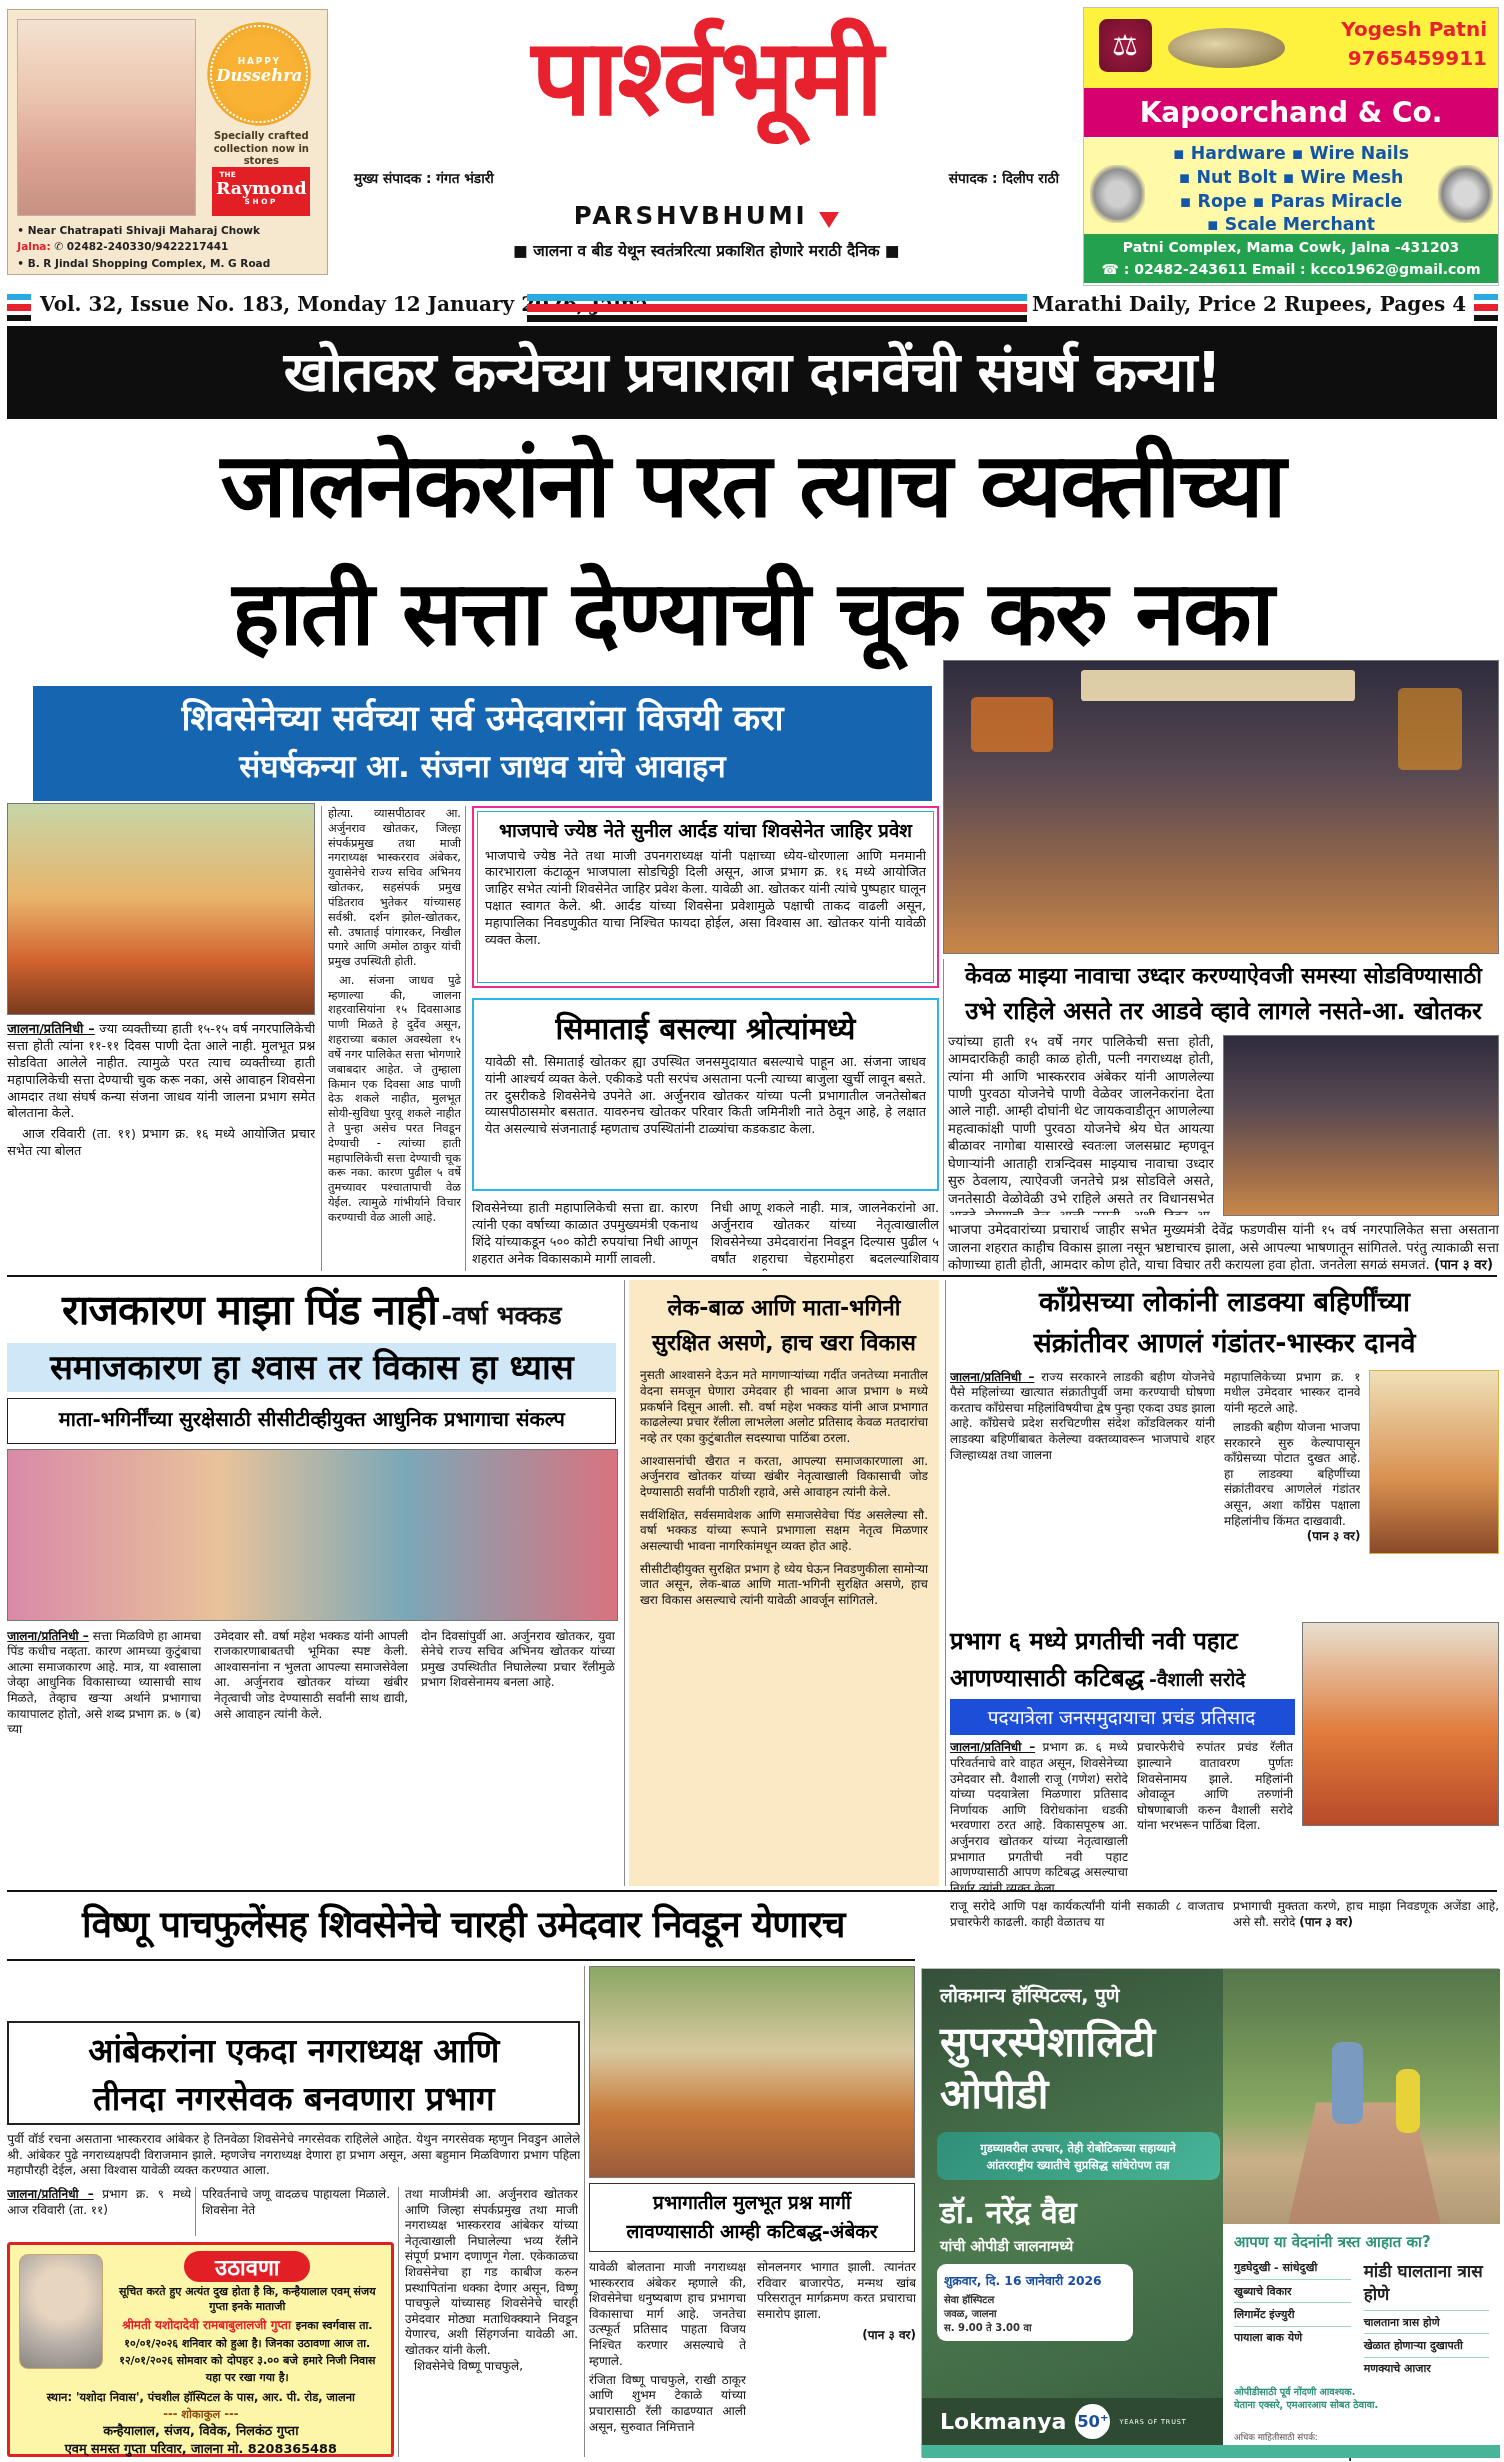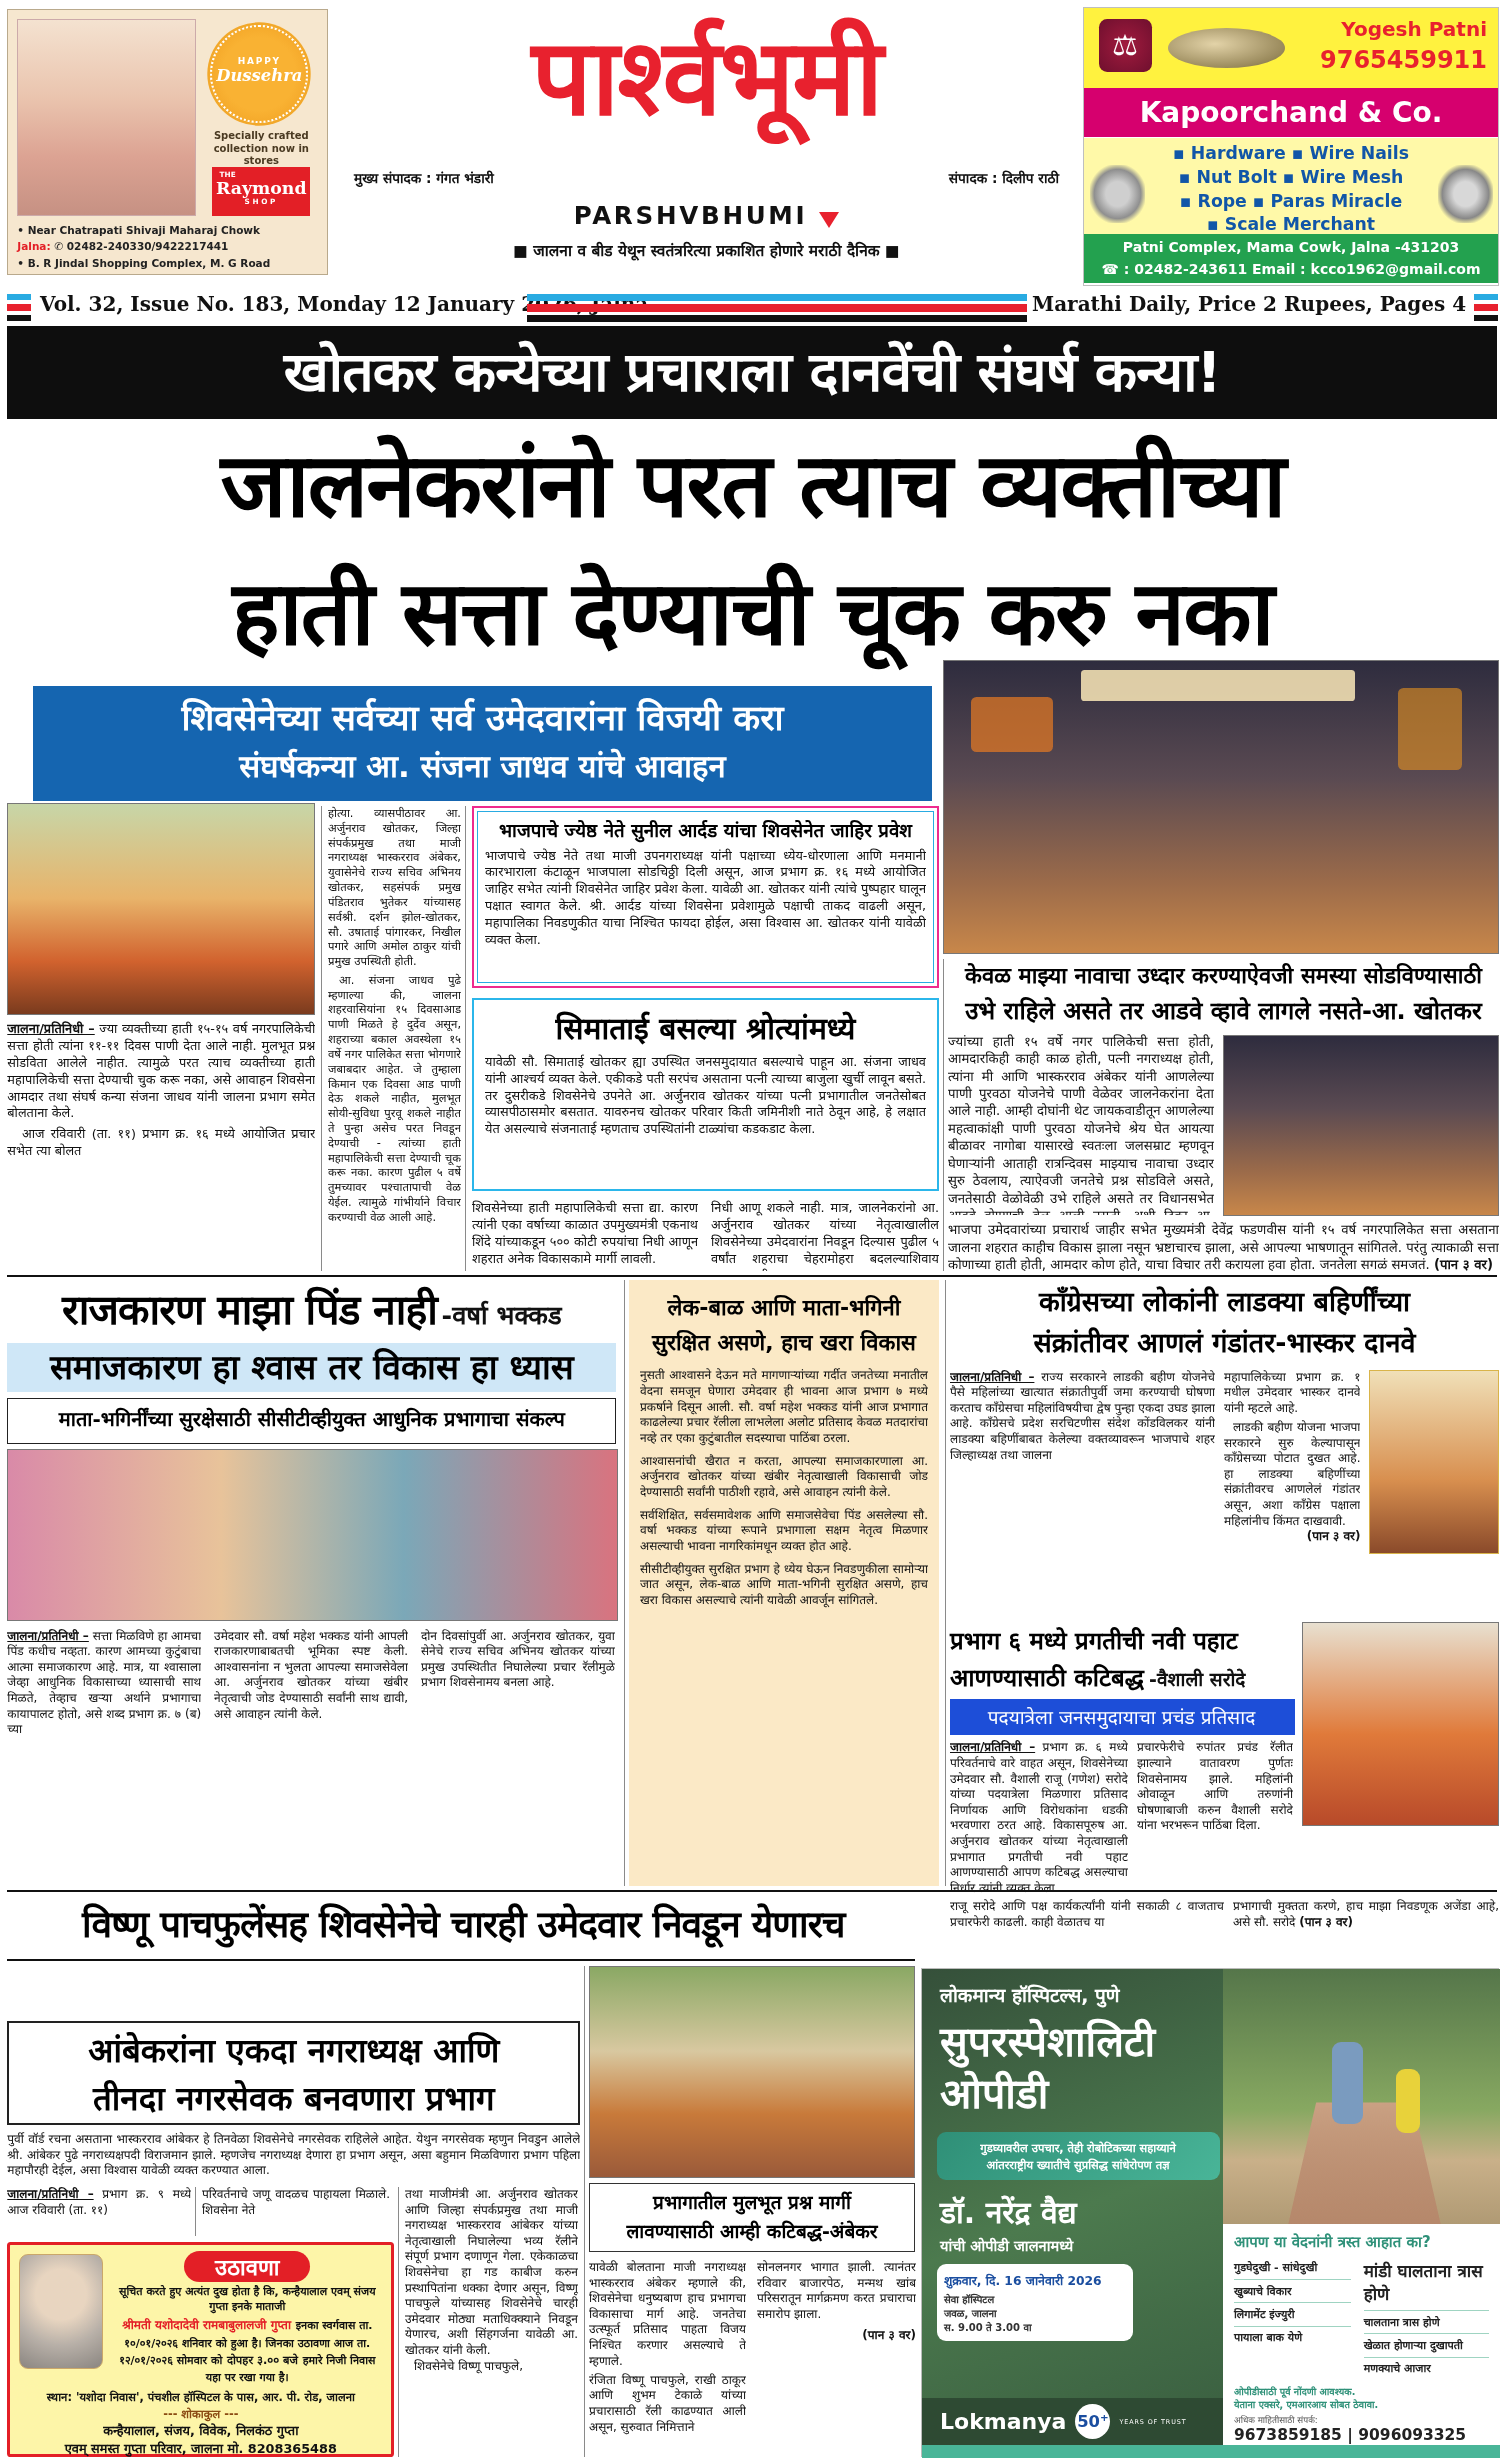--- a/index.html
+++ b/index.html
@@ -61,21 +61,21 @@
       <span style="display:inline-block;width:0;height:0;border-left:10px solid transparent;border-right:10px solid transparent;border-top:16.4px solid #e8212e;margin-left:7.3px;vertical-align:middle;"></span>
     </div>
     <div class="abs" style="left:0;top:233px;width:100%;text-align:center;font-size:15.5px;font-weight:bold;color:#111;">■ जालना व बीड येथून स्वतंत्ररित्या प्रकाशित होणारे मराठी दैनिक ■</div>
   </div>
 
   <div class="abs" style="left:1083px;top:7.3px;width:416px;height:279px;border:1.8px solid #bfbfbf;">
     <div class="abs" style="left:0;top:0;width:100%;height:80px;background:#fff23f;">
       <div class="abs" style="left:14.6px;top:11px;width:53px;height:53px;background:radial-gradient(circle,#a21b3e,#6e0f2e);border-radius:8.2px;color:#fff;font-size:29px;text-align:center;line-height:53px;">⚖</div>
       <div class="abs" style="left:84px;top:20px;width:117px;height:40px;border-radius:50%;background:radial-gradient(ellipse at 40% 40%,#e3d3a8,#9a8a5c 70%,#6e6140);"></div>
       <div class="abs" style="right:11px;top:9px;font-size:20px;font-weight:900;color:#e8212e;">Yogesh Patni</div>
-      <div class="abs" style="right:11px;top:38px;font-size:24px;font-weight:900;color:#e8212e;">9765459911</div>
+      <div class="abs" style="right:11px;top:38px;font-size:20px;font-weight:900;color:#e8212e;">9765459911</div>
     </div>
     <div class="abs" style="left:0;top:80px;width:100%;height:49px;background:#d6006e;color:#fff;font-size:28px;font-weight:900;text-align:center;line-height:49px;">Kapoorchand &amp; Co.</div>
     <div class="abs" style="left:0;top:130px;width:100%;height:97px;background:#fff9a8;text-align:center;color:#1156a8;font-weight:900;font-size:17.3px;line-height:1.38;padding-top:3.6px;">
       <div>▪ Hardware ▪ Wire Nails</div>
       <div>▪ Nut Bolt ▪ Wire Mesh</div>
       <div>▪ Rope ▪ Paras Miracle</div>
       <div>▪ Scale Merchant</div>
       <div class="abs" style="left:5.5px;top:27px;width:55px;height:58px;background:radial-gradient(ellipse,#cfcfcf 30%,#8f8f8f 60%,transparent 75%);"></div>
       <div class="abs" style="right:5.5px;top:27px;width:55px;height:58px;background:radial-gradient(ellipse,#d8d8d8 30%,#888 60%,transparent 75%);"></div>
     </div>
@@ -336,21 +336,21 @@
         </div>
         <div style="width:132px;">
           <div class="sym" style="font-size:17px;">मांडी घालताना त्रास होणे</div>
           <div class="sym" style="font-size:11px;">चालताना त्रास होणे</div>
           <div class="sym" style="font-size:11px;">खेळात होणाऱ्या दुखापती</div>
           <div class="sym" style="font-size:11px;border-bottom:none;">मणक्याचे आजार</div>
         </div>
       </div>
       <div class="tealtxt" style="font-size:9.6px;font-weight:900;margin-top:5.5px;">ओपीडीसाठी पूर्व नोंदणी आवश्यक.</div>
       <div class="tealtxt" style="font-size:9.6px;font-weight:900;">येताना एक्सरे, एमआरआय सोबत ठेवावा.</div>
-      <div style="font-size:8.7px;color:#555;margin-top:3px;">अधिक माहितीसाठी संपर्क:</div>
+      <div style="font-size:8.7px;color:#555;margin-top:20px;">अधिक माहितीसाठी संपर्क:</div>
       <div style="font-size:15.5px;font-weight:900;color:#222;">9673859185 | 9096093325</div>
       <div style="font-size:11.4px;font-weight:bold;color:#333;">www.lokmanyahospitals.com</div>
     </div>
     <div class="abs" style="left:0;top:476px;width:578px;height:12.8px;background:#49b598;"></div>
   </div>
 
 </div>
 
 
 </body></html>

